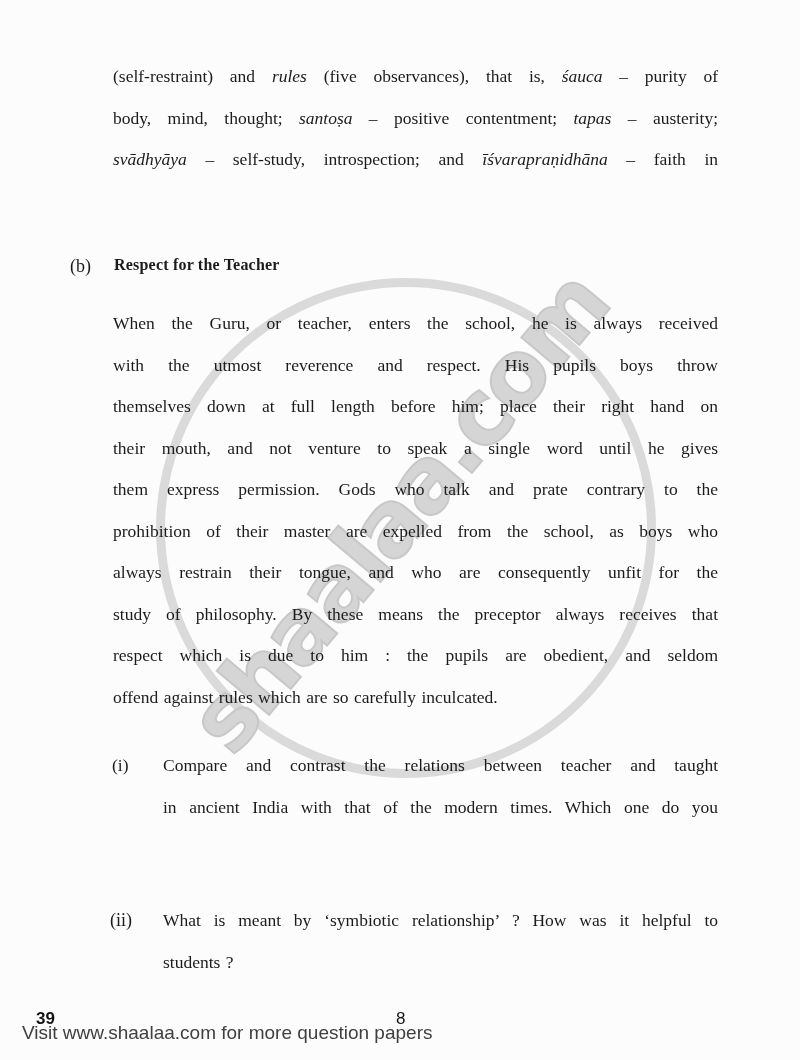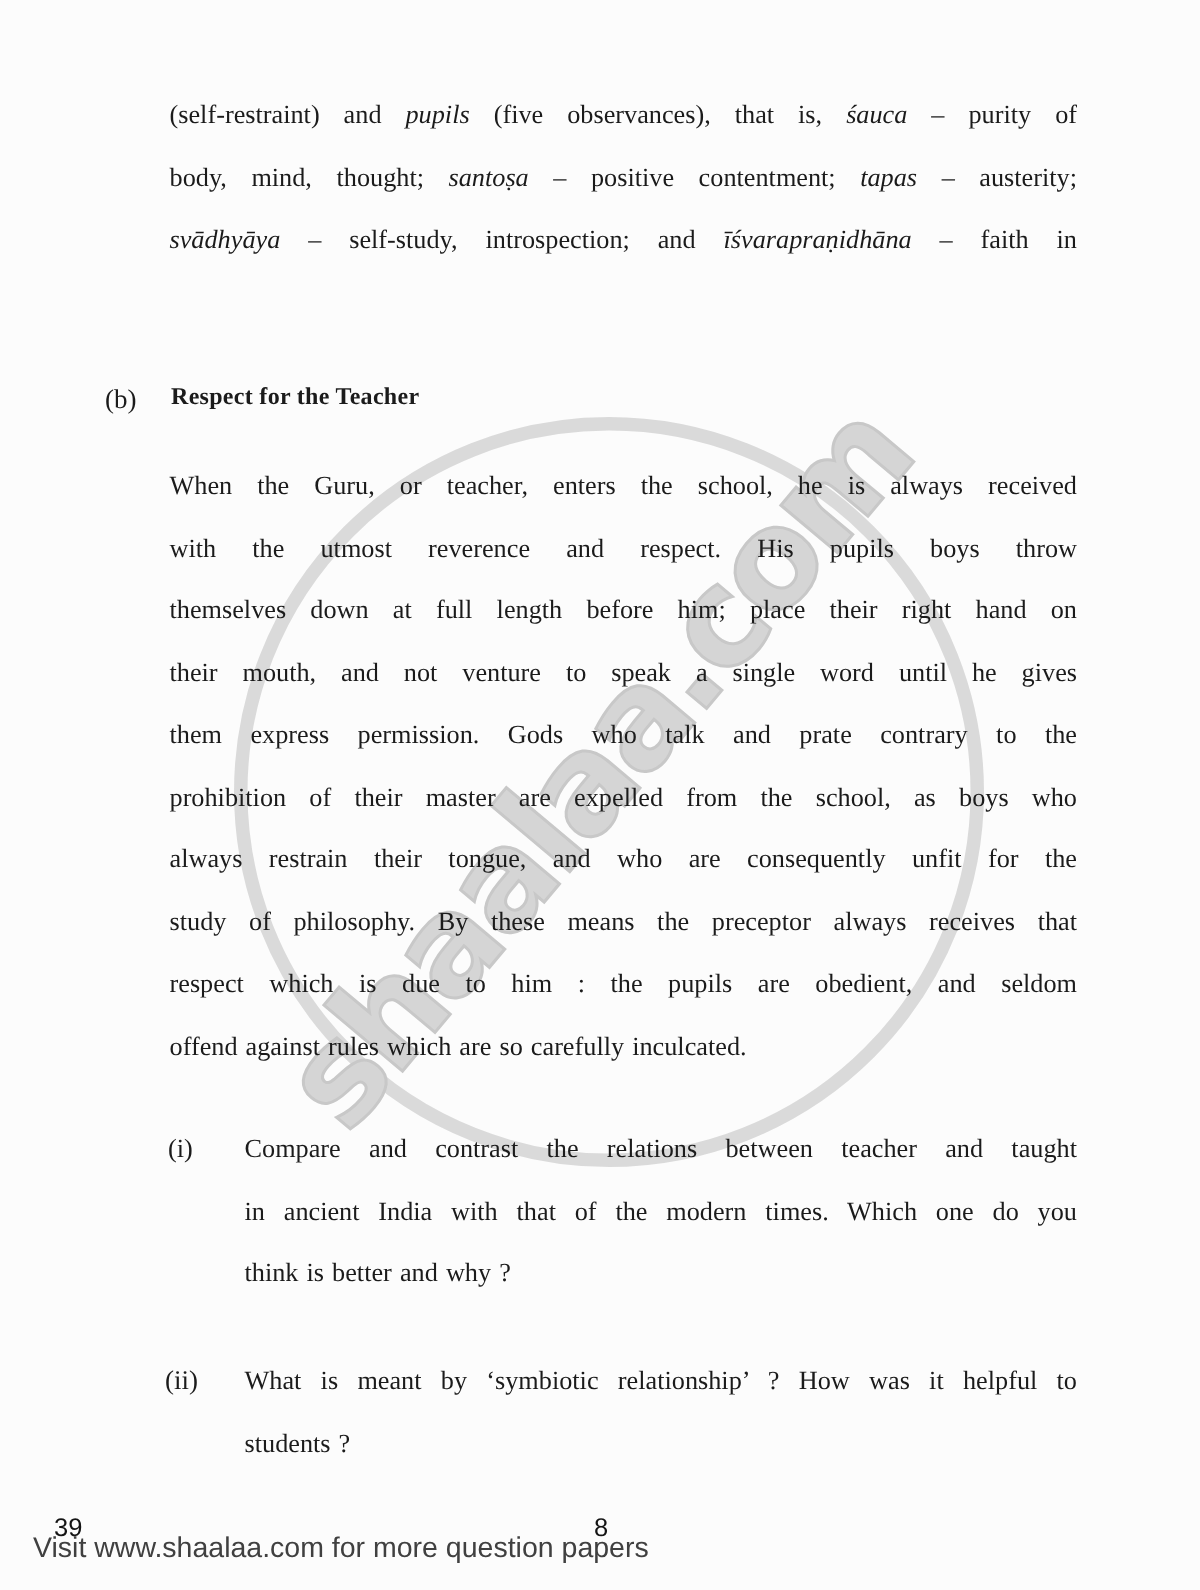--- a/index.html
+++ b/index.html
@@ -38,42 +38,42 @@
   .p2{left:113px;top:303px;width:605px;}
   .qi-label{left:112px;top:745px;font-size:17.5px;line-height:41.5px;}
   .qi-text{left:163px;top:745px;width:555px;}
   .qii-label{left:110px;top:900px;font-size:18px;line-height:41.5px;}
   .qii-text{left:163px;top:900px;width:555px;}
   
   .footer-num{
     position:absolute;font-family:"Liberation Sans","DejaVu Sans",sans-serif;
     font-size:17px;line-height:18px;color:#141414;
   }
-  .fn-left{left:36px;top:1010px;}
+  .fn-left{left:36px;top:1010px;font-weight:bold;}
   .fn-center{left:396px;top:1010px;}
   .visit{
     position:absolute;left:22px;top:1020px;
     font-family:"Liberation Sans","DejaVu Sans",sans-serif;
     font-size:19px;line-height:26px;color:#404040;white-space:nowrap;
   }
 </style>
 </head>
 <body>
 
 <div class="page">
 
   <div class="watermark">
     <div class="wm-ring" style="border-color: rgb(213, 213, 213);"></div>
     <div class="wm-text" style="color: rgb(207, 207, 207);">shaalaa.com</div>
   </div>
 
   <div class="content">
 
     <div class="block p1">
-      <div class="line">(self-restraint) and <i>pupils</i> (five observances), that is, <i>śauca</i> – purity of</div>
+      <div class="line">(self-restraint) and <i>rules</i> (five observances), that is, <i>śauca</i> – purity of</div>
       <div class="line">body, mind, thought; <i>santoṣa</i> – positive contentment; <i>tapas</i> – austerity;</div>
       <div class="line"><i>svādhyāya</i> – self-study, introspection; and <i>īśvarapraṇidhāna</i> – faith in</div>
     </div>
 
     <div class="block sec-label">(b)</div>
     <div class="block sec-title">Respect for the Teacher</div>
 
     <div class="block p2">
       <div class="line">When the Guru, or teacher, enters the school, he is always received</div>
       <div class="line">with the utmost reverence and respect. His pupils boys throw</div>
@@ -84,21 +84,20 @@
       <div class="line">always restrain their tongue, and who are consequently unfit for the</div>
       <div class="line">study of philosophy. By these means the preceptor always receives that</div>
       <div class="line">respect which is due to him : the pupils are obedient, and seldom</div>
       <div class="line last">offend against rules which are so carefully inculcated.</div>
     </div>
 
     <div class="block qi-label">(i)</div>
     <div class="block qi-text">
       <div class="line">Compare and contrast the relations between teacher and taught</div>
       <div class="line">in ancient India with that of the modern times. Which one do you</div>
-      <div class="line last">think is better and why ?</div>
     </div>
 
     <div class="block qii-label">(ii)</div>
     <div class="block qii-text">
       <div class="line">What is meant by ‘symbiotic relationship’ ? How was it helpful to</div>
       <div class="line last">students ?</div>
     </div>
 
     <div class="footer-num fn-left">39</div>
     <div class="footer-num fn-center">8</div>

